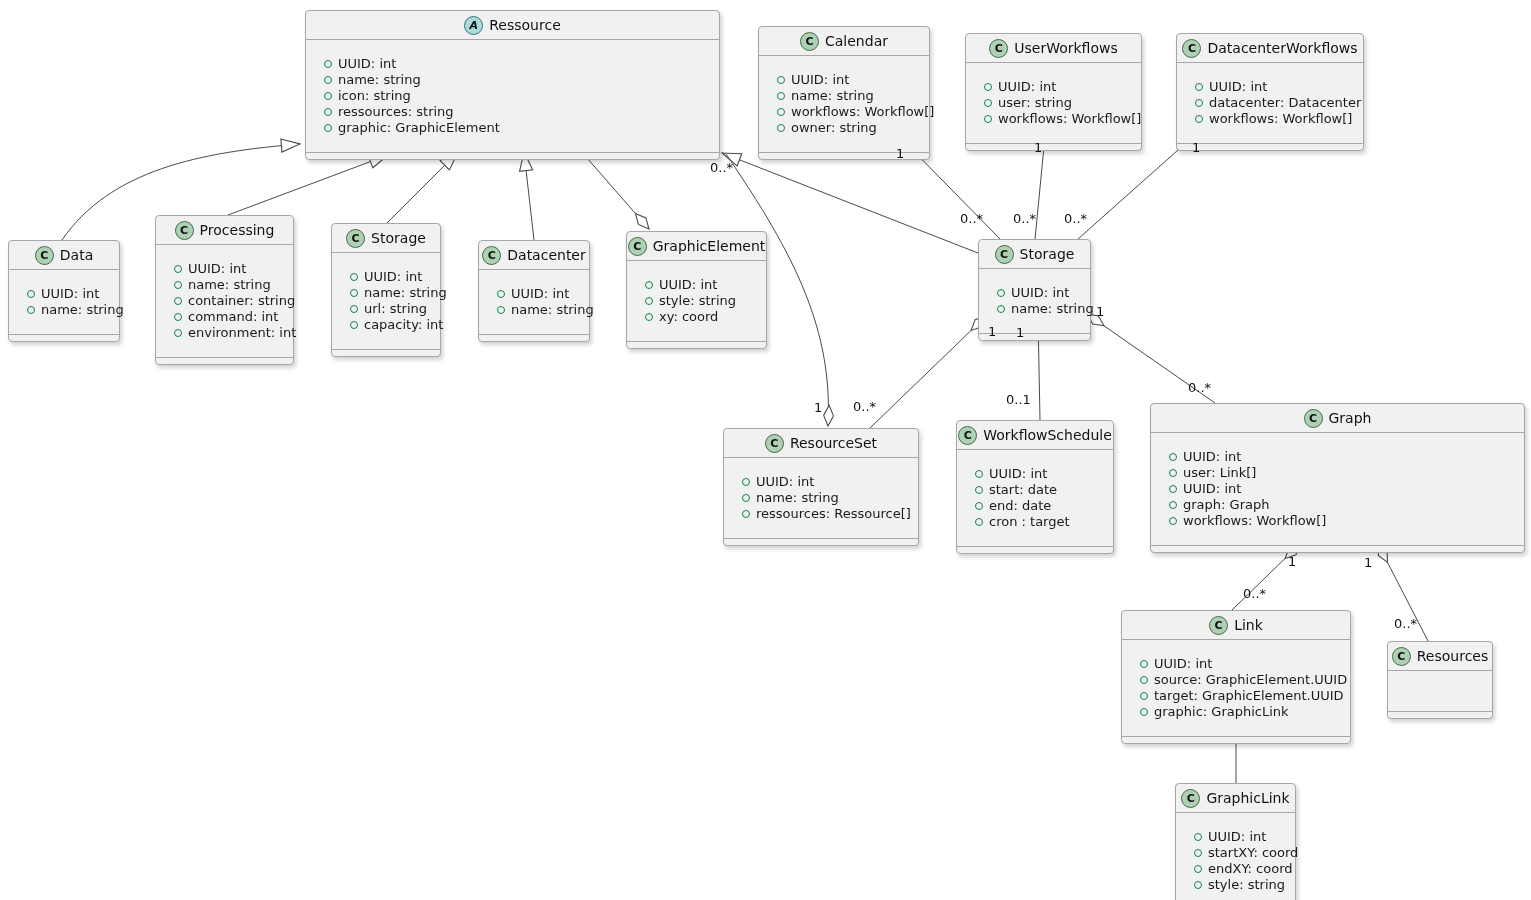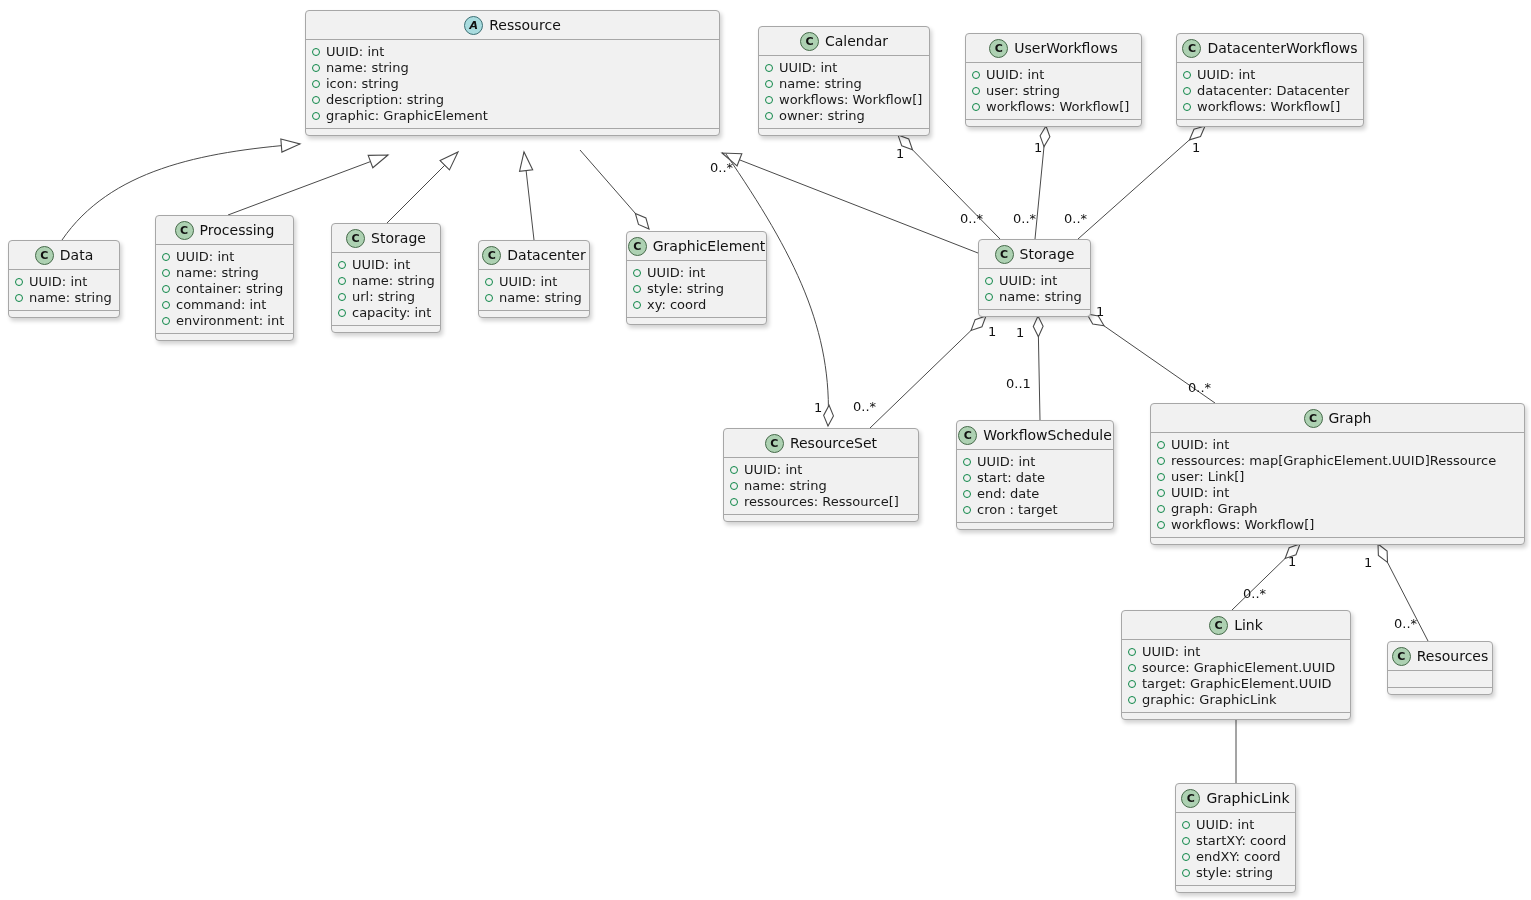--- a/index.html
+++ b/index.html
@@ -18,21 +18,21 @@
     white-space:nowrap; padding:0 4px;
   }
   .circle-icon {
     width:17px; height:17px; border-radius:50%; border:1px solid #456a49;
     display:flex; align-items:center; justify-content:center;
     font-size:11px; font-weight:bold; color:#111; flex:none;
   }
   .circle-icon.kind-c { background:#add1b2; }
   .circle-icon.kind-a { background:#a9dcdf; font-style:italic; border-color:#3b6f74; }
   .abstract-name { }
-  .uml-attrs { list-style:none; margin:0; padding:4px 8px 4px 6px; min-height:8px; }
+  .uml-attrs { list-style:none; margin:12px; padding:4px 8px 4px 6px; min-height:8px; }
   .uml-attrs li {
     display:flex; align-items:center; gap:6px; font-size:13px; line-height:16px;
     color:#1a1a1a; white-space:nowrap;
   }
   .field-dot {
     width:6px; height:6px; border-radius:50%; border:1.5px solid #0e8748;
     background:transparent; flex:none;
   }
   .uml-methods { height:6px; border-top:1px solid #a7a7a7; }
   .mult {
@@ -87,21 +87,21 @@
       <li>
           <span class="field-dot"></span>
           <span>name: string</span>
         </li>
       <li>
           <span class="field-dot"></span>
           <span>icon: string</span>
         </li>
       <li>
           <span class="field-dot"></span>
-          <span>description: string</span>
+          <span>ressources: string</span>
         </li>
       <li>
           <span class="field-dot"></span>
           <span>graphic: GraphicElement</span>
         </li>
     </ul>
     <div class="uml-methods"></div>
   </div>
 
   <div class="uml-class" style="left:758px; top:26px; width:172px;">
@@ -356,24 +356,20 @@
 
   <div class="uml-class" style="left:1150px; top:403px; width:375px;">
     <div class="uml-title">
       <span class="circle-icon kind-c">C</span>
       <span>Graph</span>
     </div>
     <ul class="uml-attrs">
       <li>
           <span class="field-dot"></span>
           <span>UUID: int</span>
-        </li>
-      <li>
-          <span class="field-dot"></span>
-          <span>ressources: map[GraphicElement.UUID]Ressource</span>
         </li>
       <li>
           <span class="field-dot"></span>
           <span>user: Link[]</span>
         </li>
       <li>
           <span class="field-dot"></span>
           <span>UUID: int</span>
         </li>
       <li>
@@ -458,21 +454,21 @@
   <span class="mult" style="left:1034px; top:140px;">1</span>
   <span class="mult" style="left:1013px; top:211px;">0..*</span>
 
   <span class="mult" style="left:1192px; top:140px;">1</span>
   <span class="mult" style="left:1064px; top:211px;">0..*</span>
 
   <span class="mult" style="left:988px; top:324px;">1</span>
   <span class="mult" style="left:853px; top:399px;">0..*</span>
 
   <span class="mult" style="left:1016px; top:325px;">1</span>
-  <span class="mult" style="left:1006px; top:376px;">0..1</span>
+  <span class="mult" style="left:1006px; top:392px;">0..1</span>
 
   <span class="mult" style="left:1096px; top:304px;">1</span>
   <span class="mult" style="left:1188px; top:380px;">0..*</span>
 
   <span class="mult" style="left:1288px; top:554px;">1</span>
   <span class="mult" style="left:1243px; top:586px;">0..*</span>
 
   <span class="mult" style="left:1364px; top:555px;">1</span>
   <span class="mult" style="left:1394px; top:616px;">0..*</span>
 

